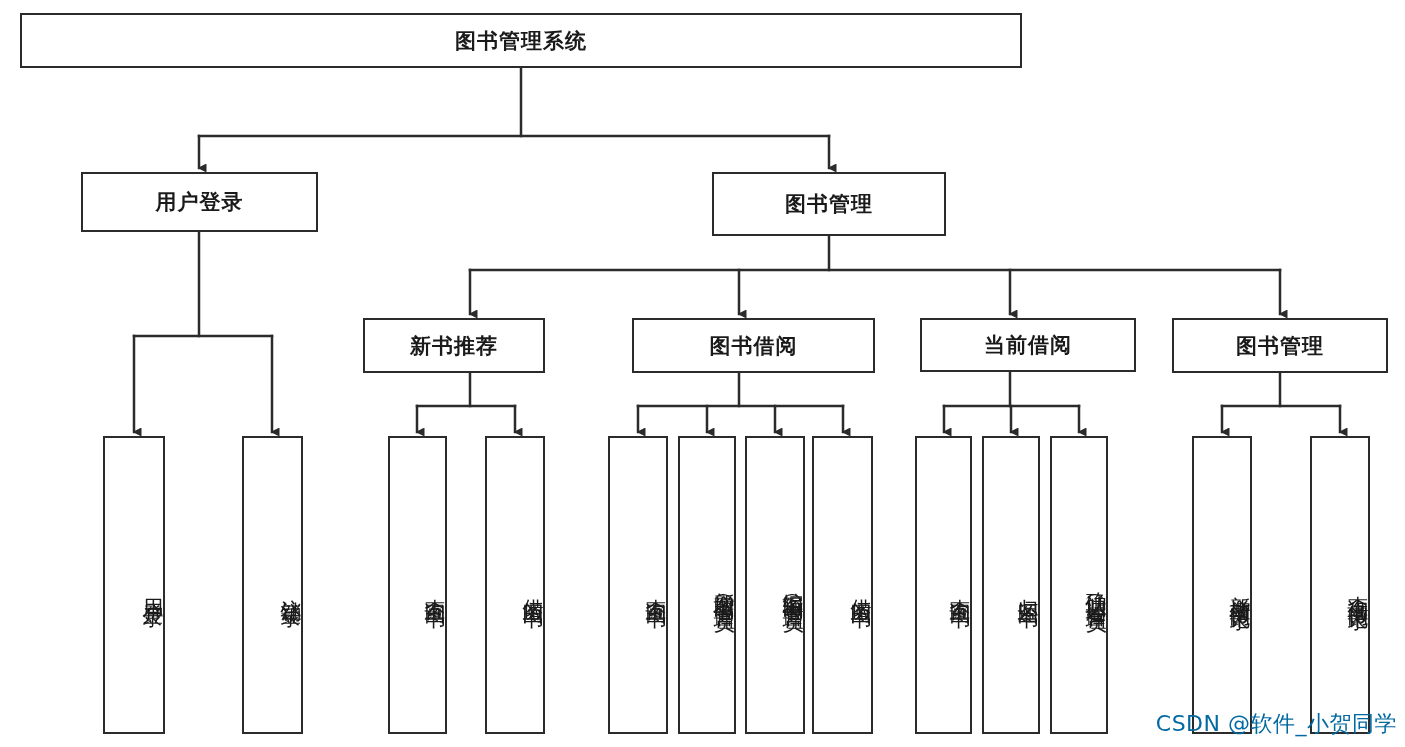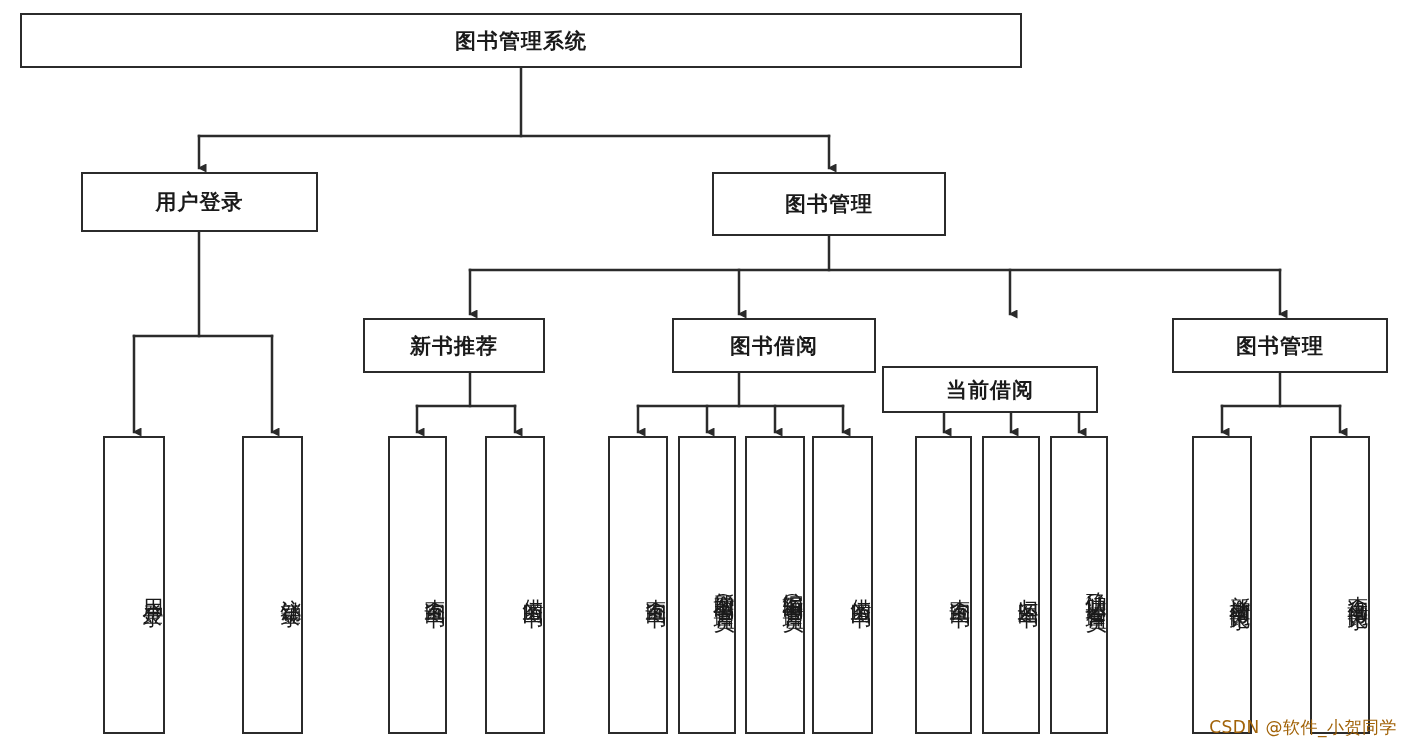--- a/index.html
+++ b/index.html
@@ -49,22 +49,22 @@
     align-items: flex-start;
     justify-content: center;
     padding-top: 6px;
     white-space: nowrap;
     overflow: hidden;
   }
   #watermark {
     position: absolute;
     right: 8px;
     bottom: 8px;
-    font-size: 17px;
-    color: #a16207;
+    font-size: 22px;
+    color: #0369a1;
     white-space: nowrap;
     letter-spacing: 0.5px;
   }
 </style>
 </head>
 <body>
 
 <div id="canvas">
 
   <svg class="svg-layer" viewBox="0 0 1405 747" xmlns="http://www.w3.org/2000/svg">
@@ -122,22 +122,22 @@
       <path d="M 1340 406 L 1340 432" marker-end="url(#arrow)"></path>
     </g>
   </svg>
 
   <div class="node node-h" style="left: 20px; top: 13px; width: 1002px; height: 55px;">图书管理系统</div>
 
   <div class="node node-h" style="left: 81px; top: 172px; width: 237px; height: 60px;">用户登录</div>
   <div class="node node-h" style="left: 712px; top: 172px; width: 234px; height: 64px;">图书管理</div>
 
   <div class="node node-h" style="left: 363px; top: 318px; width: 182px; height: 55px;">新书推荐</div>
-  <div class="node node-h" style="left: 632px; top: 318px; width: 204px; height: 55px; margin-left: 40px;">图书借阅</div>
-  <div class="node node-h" style="left: 882px; top: 318px; width: 216px; height: 47px; margin-top: 48px;">当前借阅</div>
+  <div class="node node-h" style="left: 632px; top: 318px; width: 243px; height: 55px;">图书借阅</div>
+  <div class="node node-h" style="left: 920px; top: 318px; width: 216px; height: 54px;">当前借阅</div>
   <div class="node node-h" style="left: 1172px; top: 318px; width: 216px; height: 55px;">图书管理</div>
 
   <div class="node node-v" style="left: 103px; top: 436px; width: 62px; height: 298px;">用户登录</div>
   <div class="node node-v" style="left: 242px; top: 436px; width: 61px; height: 298px;">注销登录</div>
   <div class="node node-v" style="left: 388px; top: 436px; width: 59px; height: 298px;">查询图书</div>
   <div class="node node-v" style="left: 485px; top: 436px; width: 60px; height: 298px;">借阅图书</div>
   <div class="node node-v" style="left: 608px; top: 436px; width: 60px; height: 298px;">查询图书</div>
   <div class="node node-v" style="left: 678px; top: 436px; width: 58px; height: 298px;">新增图书（管理员）</div>
   <div class="node node-v" style="left: 745px; top: 436px; width: 60px; height: 298px;">编辑图书（管理员）</div>
   <div class="node node-v" style="left: 812px; top: 436px; width: 61px; height: 298px;">借阅图书</div>

